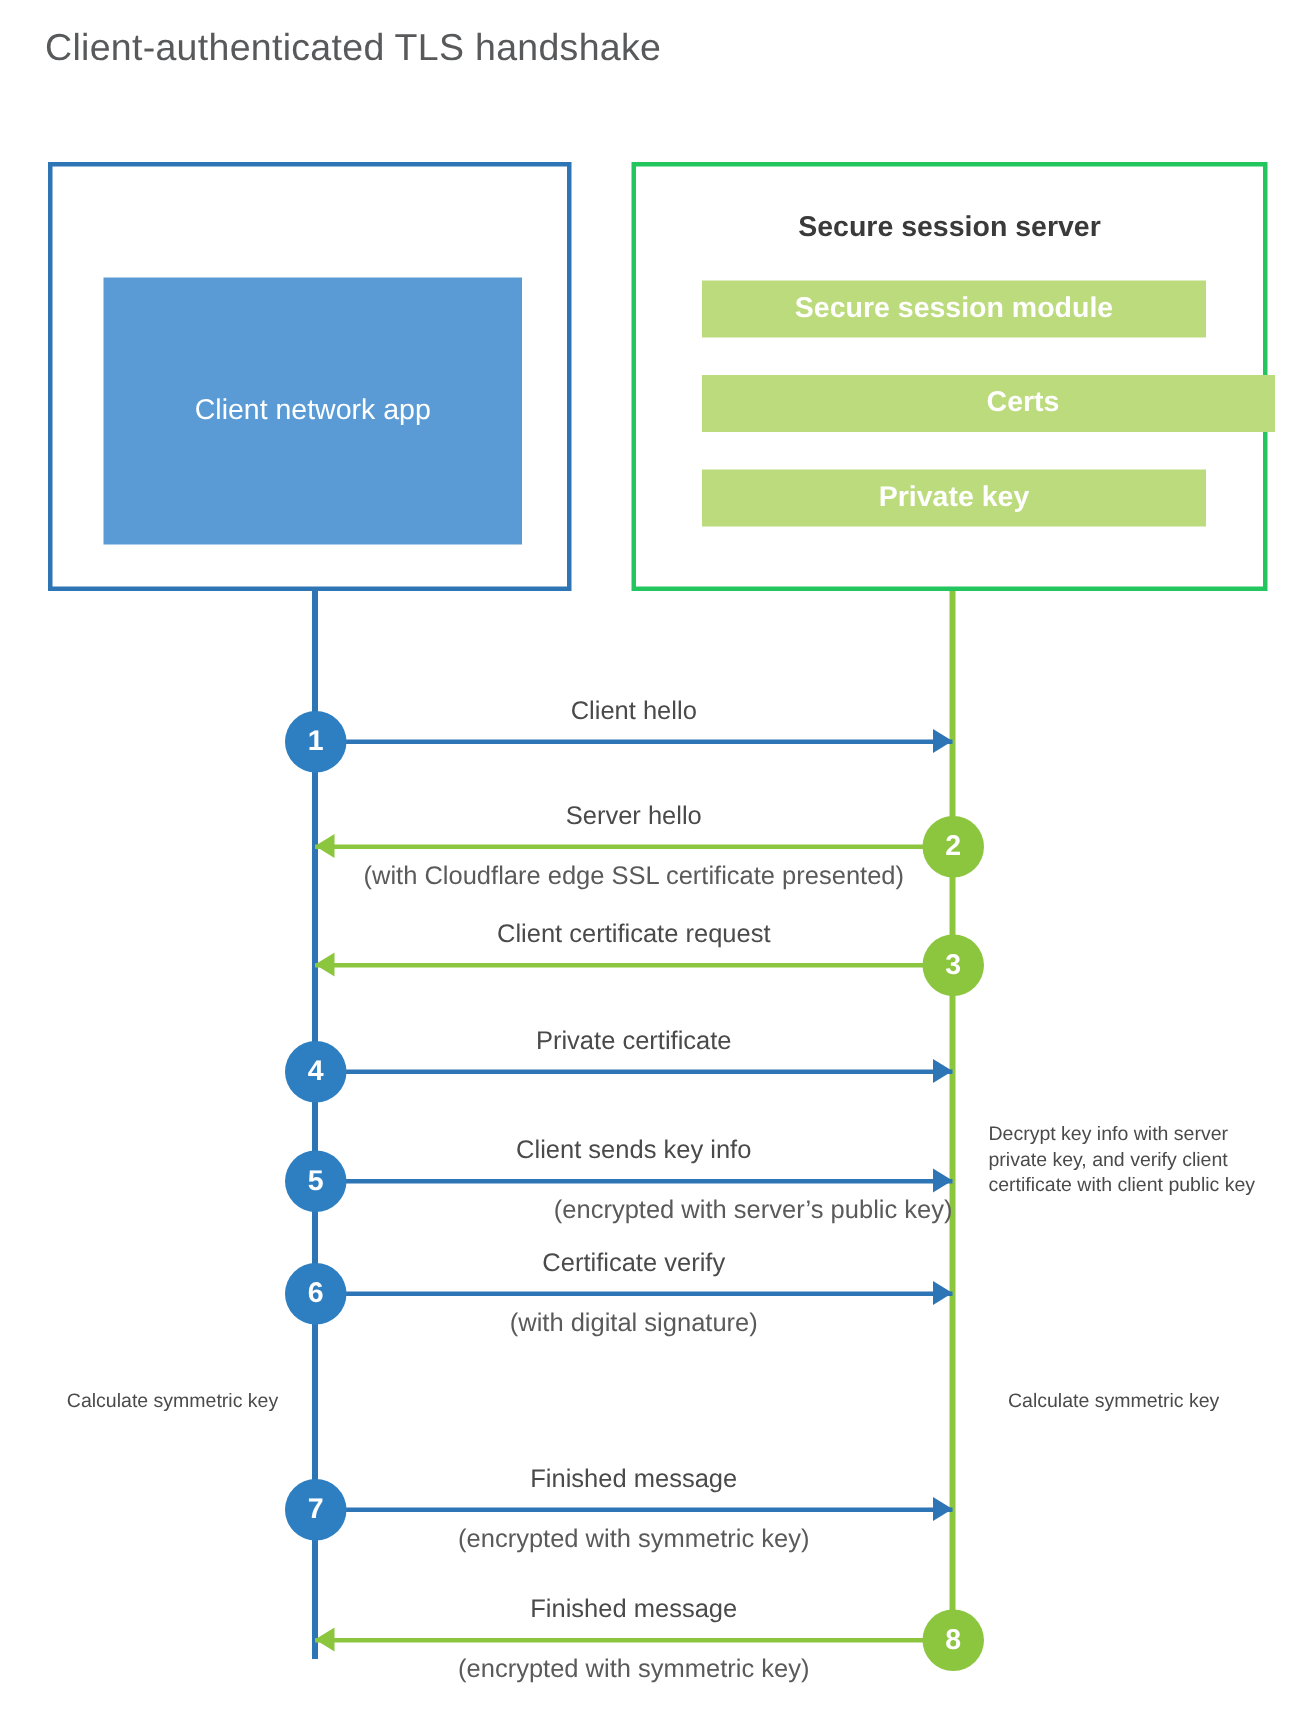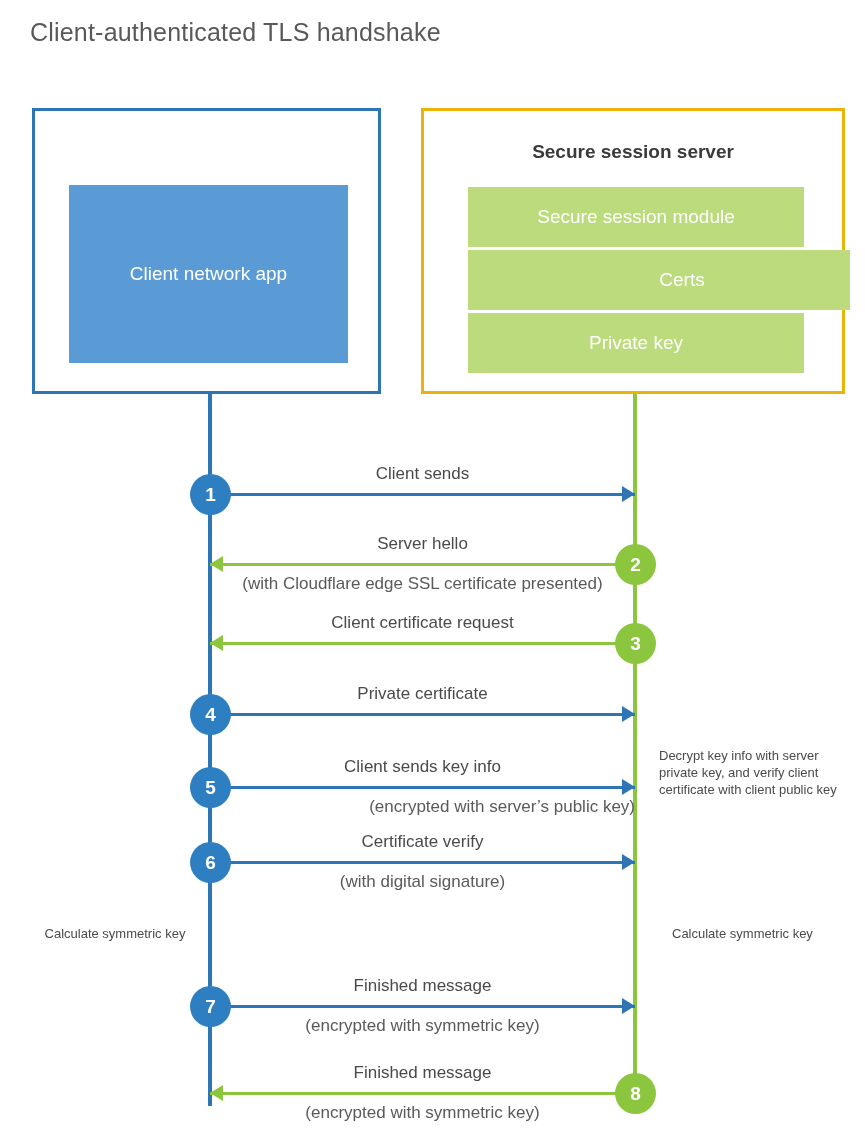--- a/index.html
+++ b/index.html
@@ -8,34 +8,34 @@
     font-family:"Liberation Sans", sans-serif;
     -webkit-font-smoothing:antialiased;
   }
   #page-title{
     position:absolute;left:30px;top:18px;
     font-size:25px;font-weight:400;color:#58595b;letter-spacing:.2px;
   }
   
   .party-box{position:absolute;box-sizing:border-box;background:#fff;}
   #client-box{left:32px;top:108px;width:349px;height:286px;border:3px solid #2e75b6;}
-  #server-box{left:421px;top:108px;width:424px;height:286px;border:3px solid #eab308;}
+  #server-box{left:421px;top:108px;width:424px;height:286px;border:3px solid #22c55e;}
   .party-title{
     position:absolute;left:0;right:0;top:30px;text-align:center;
     font-size:19px;font-weight:700;color:#3a3a3a;
   }
   #client-app-box{
     position:absolute;left:34px;top:74px;width:279px;height:178px;
     background:#5b9bd5;color:#ffffff;font-size:19px;line-height:26px;
     display:flex;align-items:center;justify-content:center;text-align:center;
   }
   .server-bar{
-    position:absolute;left:44px;width:336px;height:60px;background:#bcdb7d;
+    position:absolute;left:44px;width:336px;height:38px;background:#bcdb7d;
     color:#ffffff;font-size:19px;
-    display:flex;align-items:center;justify-content:center;text-align:center;
+    display:flex;align-items:center;justify-content:center;text-align:center;font-weight:bold;
   }
   #server-bar-0{top:76px;}
   #server-bar-1{top:139px;padding-left:46px;}
   #server-bar-2{top:202px;}
 
   
   .lifeline{position:absolute;width:4px;}
   #client-lifeline{left:208px;top:394px;height:712px;background:#2e75b6;}
   #server-lifeline{left:633px;top:394px;height:700px;background:#8cc63f;}
 
@@ -85,21 +85,21 @@
   <div class="server-bar" id="server-bar-2">Private key</div>
 </div>
 
 <div class="lifeline" id="client-lifeline"></div>
 <div class="lifeline" id="server-lifeline"></div>
 
 <div id="messages">
     <div class="msg">
       <div class="arrow-line blue" style="top: 493px; left: 210px; width: 425px;"></div>
       <div class="arrow-head right blue" style="top: 486px; left: 622px;"></div>
-      <div class="msg-label" style="top: 464px;">Client sends</div>
+      <div class="msg-label" style="top: 464px;">Client hello</div>
       <div class="step-circle blue" style="top: 474px; left: 190px;">1</div>
     </div>
     <div class="msg">
       <div class="arrow-line green" style="top: 563px; left: 210px; width: 425px;"></div>
       <div class="arrow-head left green" style="top: 556px; left: 210px;"></div>
       <div class="msg-label" style="top: 534px;">Server hello</div>
       <div class="msg-sub" style="top: 574px;">(with Cloudflare edge SSL certificate presented)</div>
       <div class="step-circle green" style="top: 544px; left: 615px;">2</div>
     </div>
     <div class="msg">

